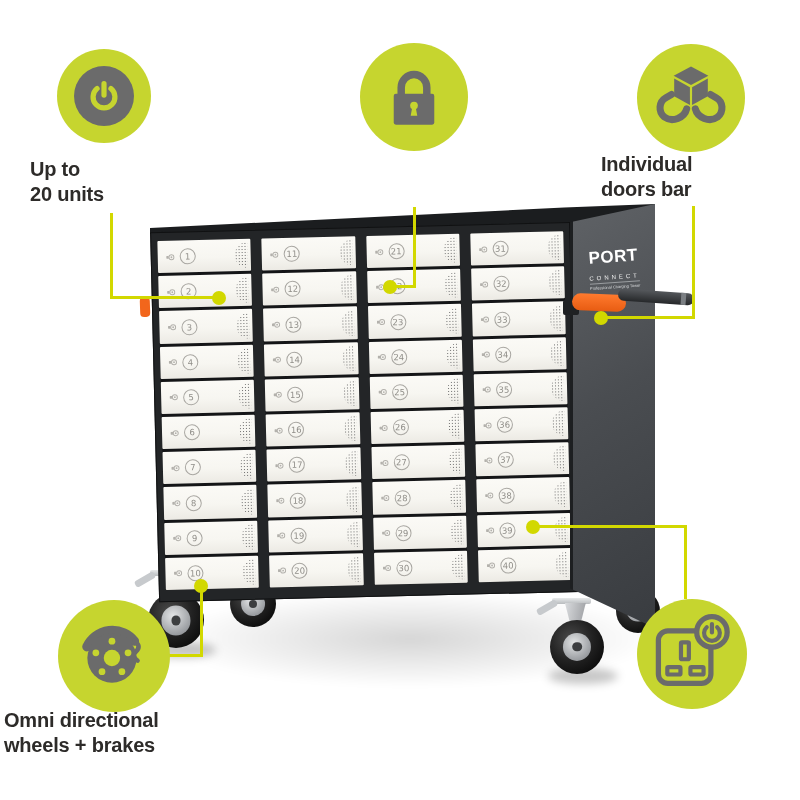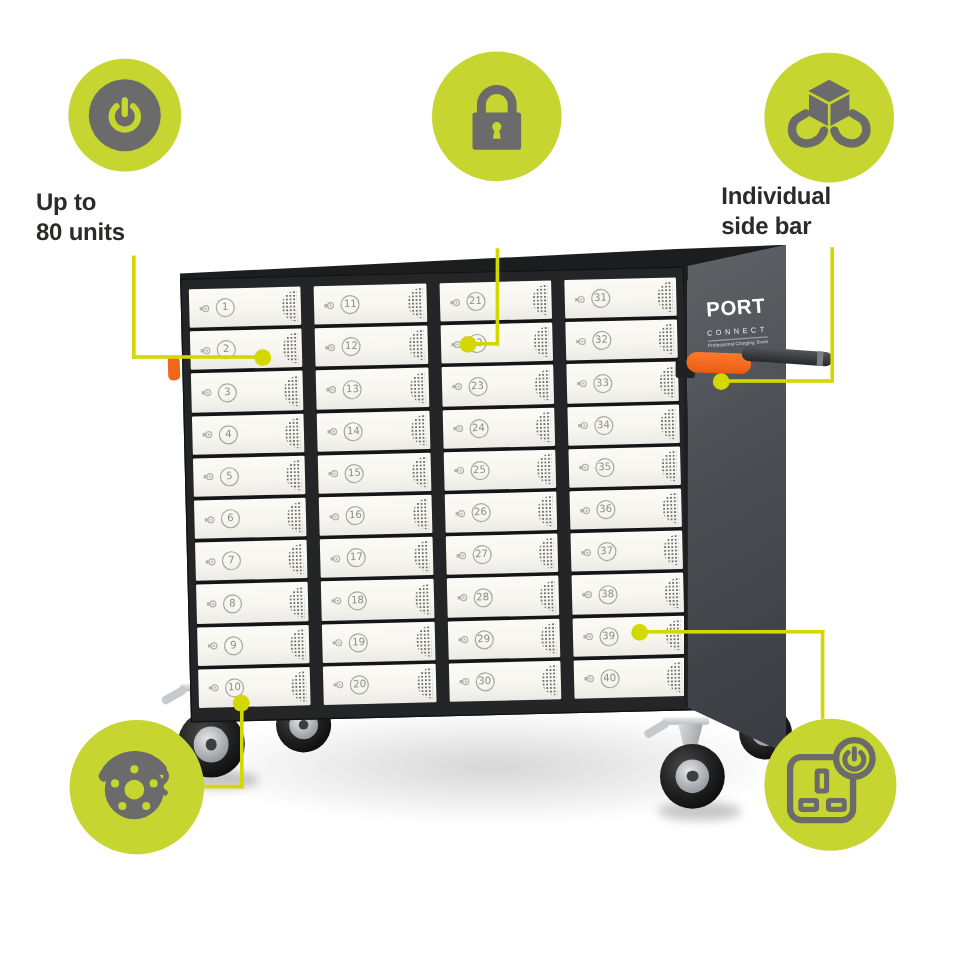--- a/index.html
+++ b/index.html
@@ -673,23 +673,24 @@
       <rect x="16.5" y="52.5" width="12.5" height="7" rx="1" fill="none" stroke="var(--gray)" stroke-width="4"></rect>
       <rect x="38.5" y="52.5" width="12.5" height="7" rx="1" fill="none" stroke="var(--gray)" stroke-width="4"></rect>
       <circle cx="59" cy="19" r="14.5" fill="var(--lime)" stroke="var(--gray)" stroke-width="5"></circle>
       <path d="M59 11.5 V19.5" fill="none" stroke="var(--gray)" stroke-width="4" stroke-linecap="round"></path>
       <path d="M54 14.5 a 7.5 7.5 0 1 0 10 0" fill="none" stroke="var(--gray)" stroke-width="4" stroke-linecap="round"></path>
     </svg>
   </div>
 
   <div class="feature-label" style="left:30px;top:157px;width:160px">
     <span>Up to</span><br>
-    <span>80 units</span>
+    <span>20 units</span>
   </div>
   <div class="feature-label" style="left:601px;top:152px;width:180px">
     <span>Individual</span><br>
-    <span>side bar</span>
+    <span>doors bar</span>
   </div>
   <div class="feature-label" style="left:4px;top:708px;width:220px">
-    <br>
+    <span>Omni directional</span><br>
+    <span>wheels + brakes</span>
   </div>
 
 </div>
 
 </body></html>

